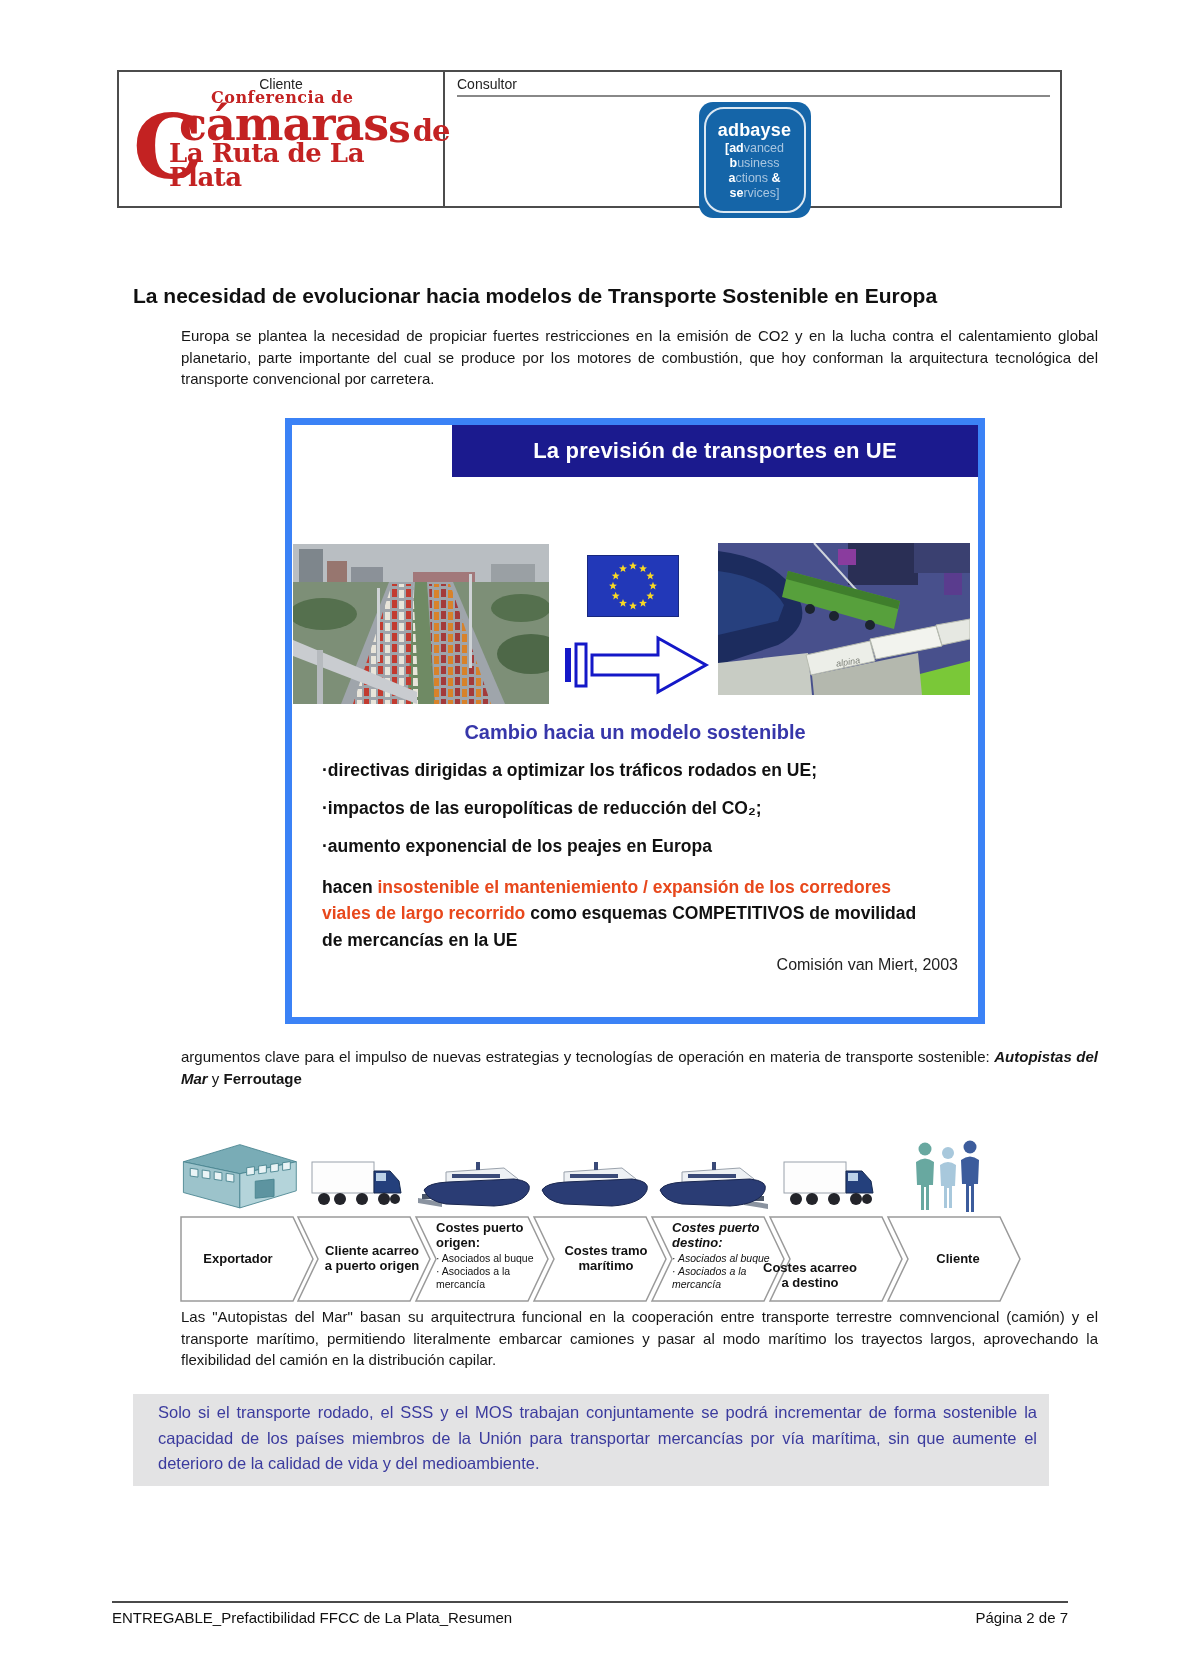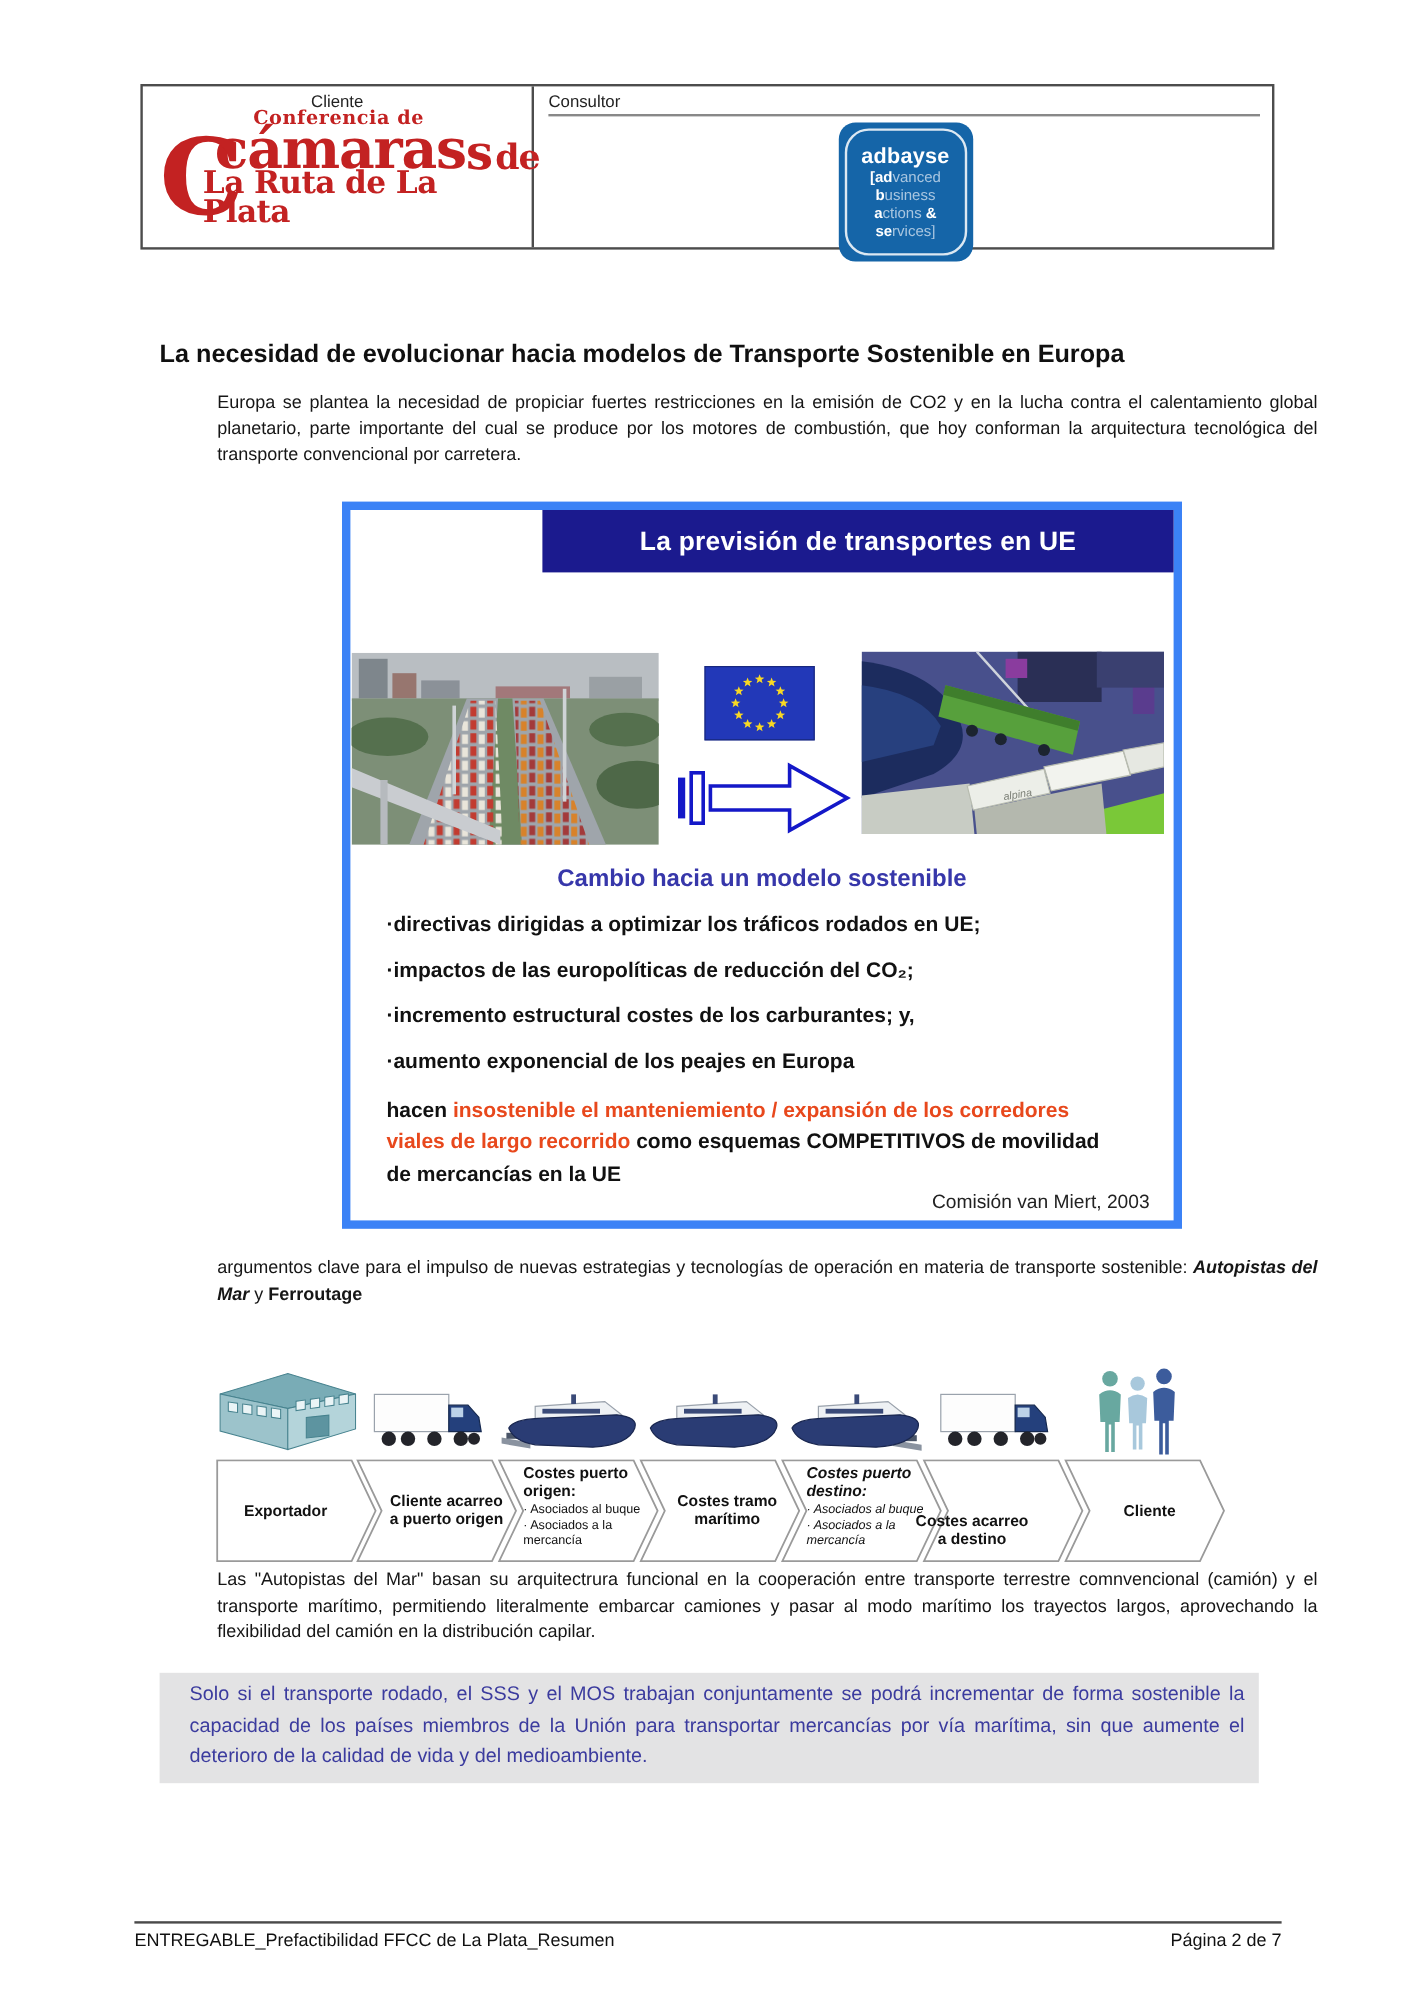--- a/index.html
+++ b/index.html
@@ -210,21 +210,20 @@
         </svg>
         <span class="alpina">alpina</span>
       </div>
     </div>
 
     <div class="fig-sub">Cambio hacia un modelo sostenible</div>
 
     <div class="fig-bullets">
       <div class="blt">·directivas dirigidas a optimizar los tráficos rodados en UE;</div>
       <div class="blt">·impactos de las europolíticas de reducción del CO₂;</div>
-      <div class="blt">·incremento estructural costes de los carburantes; y,</div>
       <div class="blt">·aumento exponencial de los peajes en Europa</div>
     </div>
 
     <div class="fig-statement">
       <span>hacen </span><span class="orange">insostenible el manteniemiento / expansión de los corredores viales de largo recorrido</span><span> como esquemas COMPETITIVOS de movilidad de mercancías en la UE</span>
     </div>
 
     <div class="fig-attrib">Comisión van Miert, 2003</div>
   </div>
 

